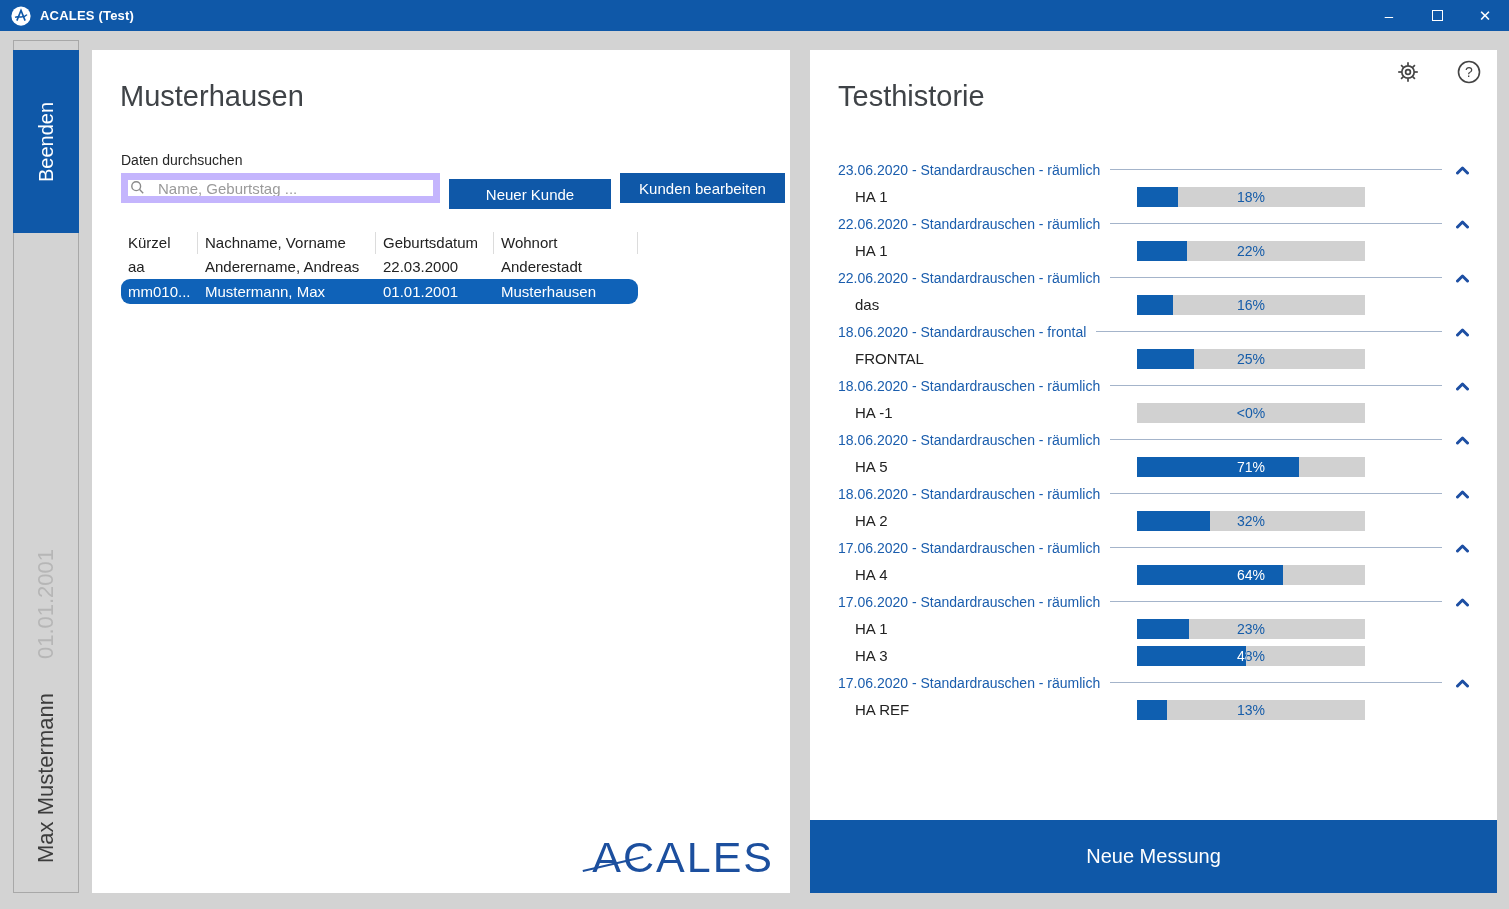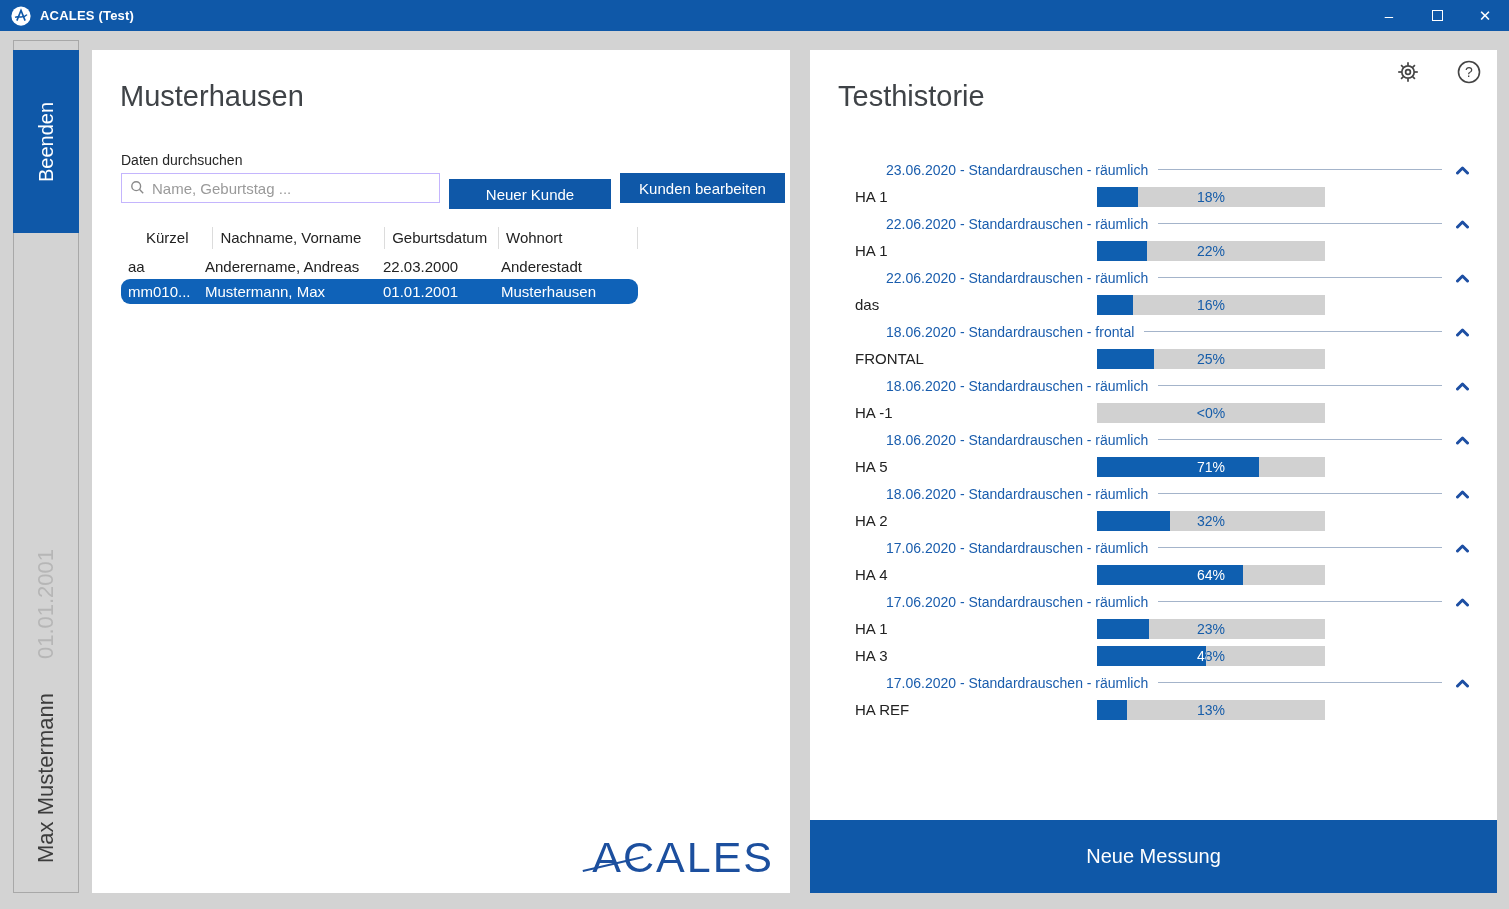--- a/index.html
+++ b/index.html
@@ -27,51 +27,51 @@
   .quit-btn .vtext { color:#fff; font-size:20px; }
   .identity-dob  { position:absolute; left:50%; top:563px; transform:translate(-50%,-50%) rotate(-90deg);
     white-space:nowrap; font-size:22px; color:#b6b6b6; }
   .identity-name { position:absolute; left:50%; top:737px; transform:translate(-50%,-50%) rotate(-90deg);
     white-space:nowrap; font-size:22px; color:#3c3c3c; }
   
   .left-panel { position:absolute; left:92px; top:50px; width:698px; height:843px; background:#fff; }
   .panel-title { position:absolute; left:28px; top:30px; font-size:29px; color:#3f4347; }
   .search-label { position:absolute; left:29px; top:102px; font-size:14px; color:#262626; }
   .search-wrap { position:absolute; left:29px; top:123px; width:319px; height:30px; }
-  .search-wrap input { width:100%; height:100%; border:1px solid #c4b5fd; padding-left:30px;
+  .search-wrap input { width:100%; height:100%; border:7px solid #c4b5fd; padding-left:30px;
     font-size:15px; color:#333; font-family:inherit; outline:none; }
   .search-wrap input::placeholder { color:#9a9a9a; }
   .mag-icon { position:absolute; left:9px; top:7px; }
   .blue-btn { background:#0f58a8; color:#fff; border:none; font-size:15px;
     font-family:inherit; cursor:default; }
   .btn-new  { position:absolute; left:357px; top:123px; width:162px; height:30px;margin-top:6px; }
   .btn-edit { position:absolute; left:528px; top:123px; width:165px; height:30px; }
   .cust-table { position:absolute; left:29px; top:177px; width:517px; font-size:15px; color:#222; }
-  .thead { display:flex; height:27px; align-items:flex-start;margin-left:18px; }
+  .thead { display:flex; height:27px; align-items:flex-end; }
   .thead .cell { border-right:1px solid #dcdcdc; height:22px; line-height:22px; }
   .trowx { display:flex; height:25px; align-items:center; }
   .trowx.sel { background:#0f62b8; color:#fff;border-radius:9px; }
   .cell { padding-left:7px; overflow:hidden; white-space:nowrap; }
   .c0 { width:77px; } .c1 { width:178px; } .c2 { width:118px; } .c3 { width:144px; }
   .logo { position:absolute; right:16px; bottom:14px; font-size:43px; color:#1c4f9e;
     letter-spacing:2px; line-height:1; }
   .logo-slash { position:absolute; left:-10px; top:27px; width:62px;
     border-top:2px solid #1c4f9e; transform:rotate(-13deg); }
   
   .right-panel { position:absolute; left:810px; top:50px; width:687px; height:843px; background:#fff; }
   .icon-btn { position:absolute; top:8px; width:28px; height:28px; display:flex;
     align-items:center; justify-content:center; cursor:default; }
   .icon-settings { left:584px; }
   .icon-help { left:645px; }
   .history-list { position:absolute; left:28px; top:106px; width:631px; }
-  .ghead { display:flex; align-items:center; height:27px;margin-left:48px; }
+  .ghead { display:flex; align-items:center; height:27px; }
   .gdate { font-size:14px; color:#1a5dad; white-space:nowrap; }
   .gline { flex:1; height:1px; background:#a4b4ca; margin:0 14px 0 10px; }
   .chev { flex:0 0 auto; }
-  .trow { display:flex; align-items:center; height:27px; padding-left:17px; }
+  .trow { display:flex; align-items:center; height:27px; padding-left:17px;gap:40px; }
   .tlabel { width:242px; font-size:15px; color:#222; }
   .bar { position:relative; width:228px; height:20px; background:#d1d1d1; }
   .fill { position:absolute; left:0; top:0; bottom:0; background:#0f5fb0; }
   .pct { position:absolute; left:0; right:0; top:0; bottom:0; text-align:center;
     line-height:20px; font-size:14px; }
   .pct-blue { color:#155ca9; }
   .pct-white { color:#fff; }
   .new-measure-btn { position:absolute; left:0; bottom:0; width:687px; height:73px;
     background:#0f58a8; color:#fff; font-size:20px; border:none; font-family:inherit; cursor:default; }
 </style>

